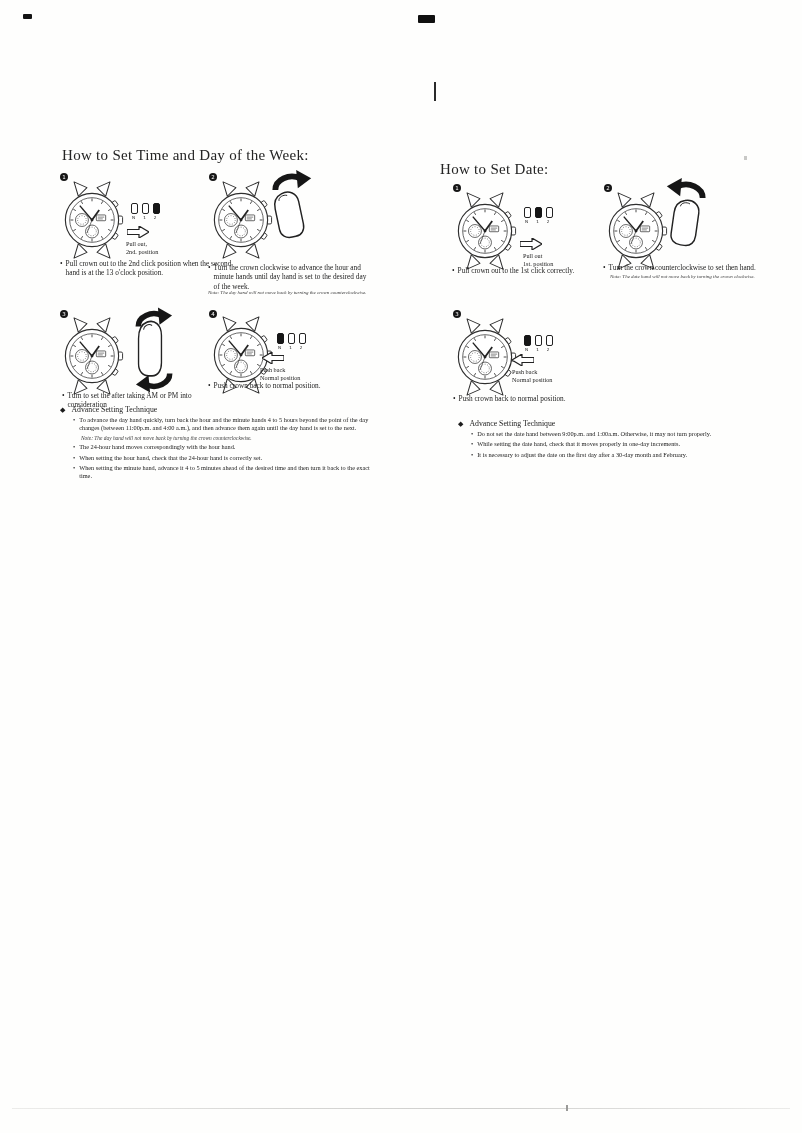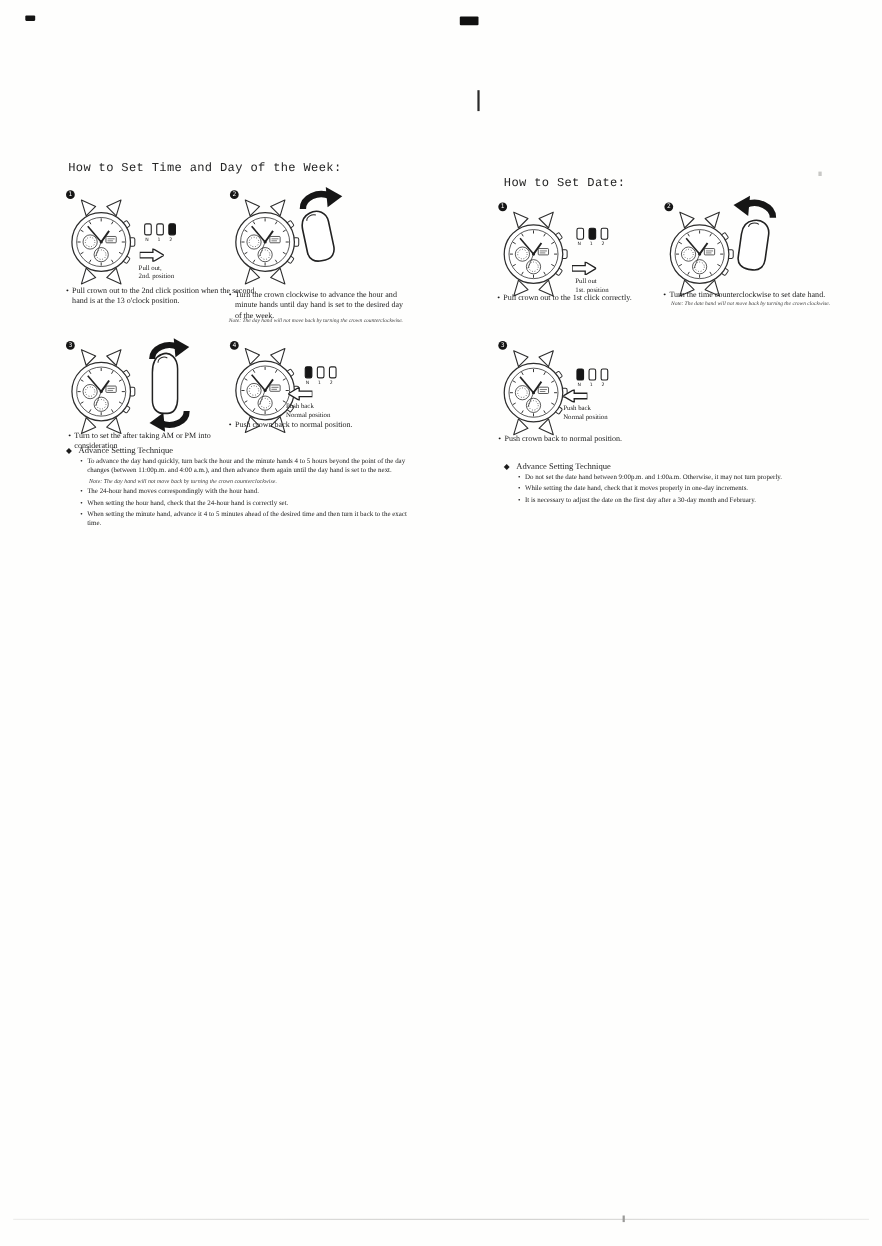--- a/index.html
+++ b/index.html
@@ -9,21 +9,21 @@
 
   
   .mark-a{left:23px;top:14px;width:9px;height:5px;background:#141414;border-radius:1px;}
   .mark-b{left:418px;top:15px;width:17px;height:8px;background:#101010;border-radius:1px;}
   .mark-vline{left:434px;top:82px;width:2px;height:19px;background:#2a2a2a;}
   .mark-speck{left:744px;top:156px;width:3px;height:4px;background:#c8c8c6;}
   .scanline{left:12px;top:1108px;width:778px;height:1px;
             background:linear-gradient(90deg,#ececea,#d6d6d4 35%,#cfcfcd 60%,#ebebe9);}
   .scantick{left:566px;top:1105px;width:2px;height:6px;background:#9a9a98;}
 
-  .sec-title{font-size:11px;letter-spacing:.3px;color:#242424;font-family:Liberation Mono, monospace;}
+  .sec-title{font-size:15px;letter-spacing:.3px;color:#242424;}
   .badge{width:8px;height:8px;border-radius:50%;background:#161616;color:#fff;
          font-size:5.5px;line-height:8px;text-align:center;
          font-family:"DejaVu Sans",sans-serif;}
   .bullet-row{display:flex;gap:3px;font-size:7.3px;line-height:1.3;color:#1c1c1c;}
   .bullet-dot{flex:0 0 auto;}
   .note{font-size:5px;font-style:italic;color:#3c3c3c;line-height:1.2;}
   .callout{font-size:6.2px;line-height:1.3;color:#222;}
 
   .crown-icons{display:flex;gap:4px;align-items:center;}
   .ci{display:inline-block;width:5px;height:9px;border:1px solid #222;
@@ -203,21 +203,21 @@
     <div class="adv-item">
       <span>•</span>
       <span>When setting the hour hand, check that the 24-hour hand is correctly set.</span>
     </div>
     <div class="adv-item">
       <span>•</span>
       <span>When setting the minute hand, advance it 4 to 5 minutes ahead of the desired time and then turn it back to the exact time.</span>
     </div>
   </div>
 
-  <div class="abs sec-title" style="left:458px;top:161px;">How to Set Date:</div>
+  <div class="abs sec-title" style="left:440px;top:161px;">How to Set Date:</div>
 
   <div class="abs badge" style="left:453px;top:184px;">1</div>
   <svg class="abs" style="left:449px;top:190px;" width="72" height="82" viewBox="0 0 100 114">
       <use href="#watch-sym"></use>
     </svg>
   <div class="abs" style="left:524px;top:207px;">
     <div class="crown-icons">
       <span class="ci"></span>
       <span class="ci filled"></span>
       <span class="ci"></span>
@@ -245,21 +245,21 @@
       <use href="#watch-sym"></use>
     </svg>
   <svg class="abs" style="left:666px;top:176px;transform:scaleX(-1);" width="40" height="24" viewBox="0 0 48 28">
       <use href="#curl-sym"></use>
     </svg>
   <svg class="abs" style="left:670px;top:198px;transform:rotate(8deg);" width="30" height="50" viewBox="0 0 33 53">
       <use href="#finger-sym"></use>
     </svg>
   <div class="abs bullet-row" style="left:603px;top:263px;width:190px;">
     <span class="bullet-dot">•</span>
-    <span>Turn the time counterclockwise to set date hand.</span>
+    <span>Turn the crown counterclockwise to set then hand.</span>
   </div>
   <div class="abs note" style="left:610px;top:274px;width:185px;">Note: The date hand will not move back by turning the crown clockwise.</div>
 
   <div class="abs badge" style="left:453px;top:310px;">3</div>
   <svg class="abs" style="left:449px;top:316px;" width="72" height="82" viewBox="0 0 100 114">
       <use href="#watch-sym"></use>
     </svg>
   <div class="abs" style="left:524px;top:335px;">
     <div class="crown-icons">
       <span class="ci filled"></span>

